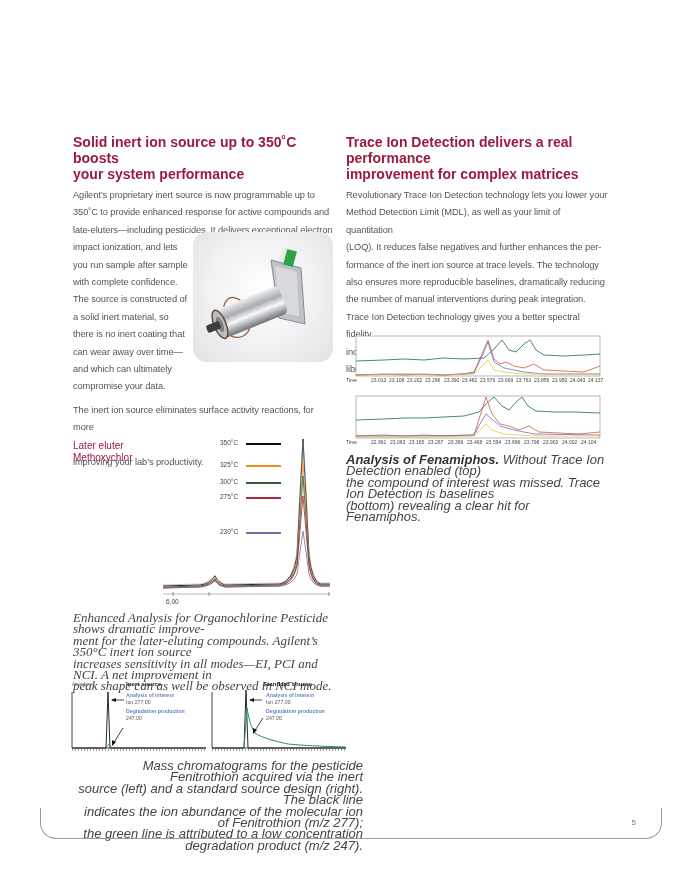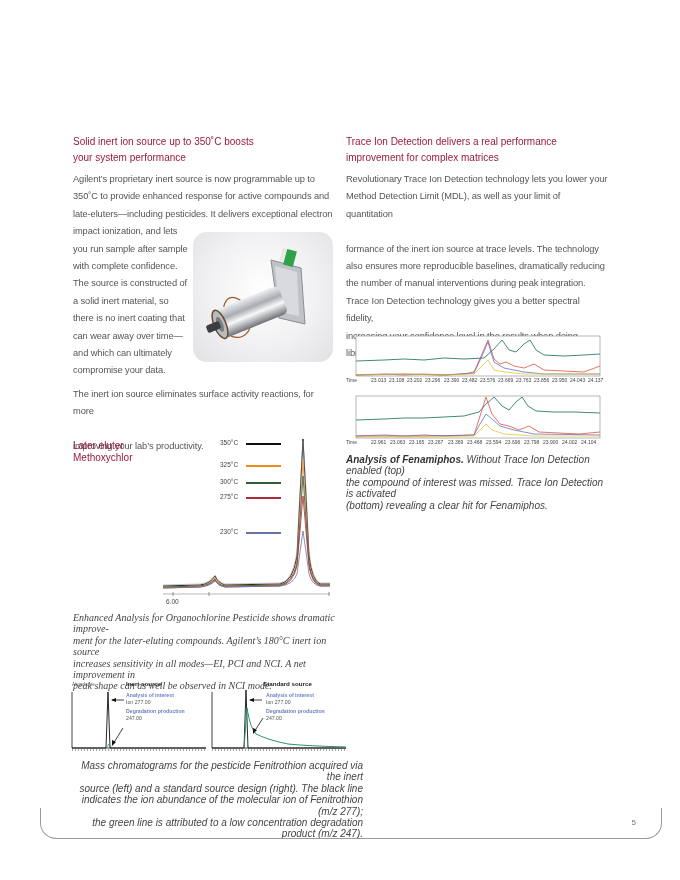--- a/index.html
+++ b/index.html
@@ -1,21 +1,21 @@
 <!DOCTYPE html>
 <html><head>
 <meta charset="utf-8">
 <style>
   html, body { margin: 0; padding: 0; background: #ffffff; }
   body { width: 680px; height: 880px; position: relative; overflow: hidden;
          font-family: "Liberation Sans", sans-serif; color: #4a4a4a; }
   .col { position: absolute; }
-  .h2 { color: #9a1b3c; font-size: 10px; line-height: 16px; margin: 0; font-weight: normal; }
+  .h2 { color: #9a1b3c; font-size: 14px; line-height: 16px; margin: 0; font-weight: bold; }
   .body-text { font-size: 9.3px; line-height: 17.4px; color: #555; margin: 0; letter-spacing: -0.1px; }
-  .caption { font-size: 10px; line-height: 11.4px; font-style: italic; color: #444; margin: 0; }
+  .caption { font-size: 13px; line-height: 11.4px; font-style: italic; color: #444; margin: 0; }
   .caption b { font-style: italic; font-weight: bold; color: #333; }
   #left-col { left: 73px; top: 134px; width: 260px; }
   #right-col { left: 346px; top: 134px; width: 262px; }
   #photo { position: absolute; left: 193px; top: 232px; width: 140px; height: 130px;
            background: radial-gradient(ellipse at 50% 45%, #ffffff 0%, #f1f1f3 55%, #e1e1e5 100%);
            border-radius: 14px; overflow: hidden; }
   .label-red { color: #9a1b3c; font-size: 10px; line-height: 12px; }
   .tiny { font-size: 5px; color: #444; }
   .legend-label { position: absolute; font-size: 6.5px; color: #444; }
   .legend-line { position: absolute; height: 1.5px; width: 35px; }
@@ -116,21 +116,21 @@
     <path d="M3 152 L40 151 Q50 150 55 144 Q58 150 65 151 L120 150 Q133 148 137 130 Q140 95 143 60 Q146 95 149 130 Q152 148 160 150 L170 150" stroke="#b0283c" stroke-width="0.8" fill="none"></path>
     <path d="M3 152 L40 151 Q50 150 55 145 Q58 150 65 151 L120 150 Q133 149 137 138 Q140 115 143 95 Q146 115 149 138 Q152 149 160 150 L170 150" stroke="#6a72a8" stroke-width="0.8" fill="none"></path>
     <path d="M3 149 L40 148 Q50 147 55 139 Q58 146 65 148 L120 147 Q133 145 137 115 Q140 50 143 5 Q146 50 149 115 Q152 144 160 147 L170 147" stroke="#888" stroke-width="0.5" fill="none"></path>
   </svg>
   <span style="position:absolute; left:6px; top:162px; font-size:6.5px; color:#444;">6.00</span>
 </div>
 
 <div class="col" style="left:73px; top:612px; width:270px;font-family:Liberation Serif, serif;">
   <p class="caption">
     <span>Enhanced Analysis for Organochlorine Pesticide shows dramatic improve-</span><br>
-    <span>ment for the later-eluting compounds. Agilent’s 180°C inert ion source</span><br>
+    <span>ment for the later-eluting compounds. Agilent’s 350°C inert ion source</span><br>
     <span>increases sensitivity in all modes—EI, PCI and NCI. A net improvement in</span><br>
     <span>peak shape can as well be observed in NCI mode.</span>
   </p>
 </div>
 
 <div class="col" style="left:68px; top:678px; width:140px; height:76px;">
   <span style="position:absolute; left:4px; top:4px; font-size:4.5px; color:#666;">Abundance</span>
   <span class="ms-title" style="left:58px; top:2px;">Inert source</span>
   <svg width="140" height="76" style="position:absolute;left:0;top:0">
     <line x1="4" y1="14" x2="4" y2="70" stroke="#111" stroke-width="0.8"></line>
@@ -183,21 +183,21 @@
 
 <div id="right-col" class="col">
   <h2 class="h2">
     <span>Trace Ion Detection delivers a real performance</span><br>
     <span>improvement for complex matrices</span>
   </h2>
   <div style="height:5px"></div>
   <p class="body-text">
     <span>Revolutionary Trace Ion Detection technology lets you lower your</span><br>
     <span>Method Detection Limit (MDL), as well as your limit of quantitation</span><br>
-    <br>
+    <span>(LOQ). It reduces false negatives and further enhances the per-</span><br>
     <span>formance of the inert ion source at trace levels. The technology</span><br>
     <span>also ensures more reproducible baselines, dramatically reducing</span><br>
     <span>the number of manual interventions during peak integration.</span><br>
     <span>Trace Ion Detection technology gives you a better spectral fidelity,</span><br>
     <span>increasing your confidence level in the results when doing</span><br>
     <span>library matching.</span>
   </p>
 </div>
 
 <div class="col" style="left:344px; top:334px; width:262px; height:50px;">
@@ -247,19 +247,19 @@
     <span style="position:absolute; left:180px;">23.798</span>
     <span style="position:absolute; left:199px;">23.900</span>
     <span style="position:absolute; left:218px;">24.002</span>
     <span style="position:absolute; left:237px;">24.104</span>
   </div>
 </div>
 
 <div class="col" style="left:346px; top:454px; width:262px;">
   <p class="caption">
     <b>Analysis of Fenamiphos.</b><span> Without Trace Ion Detection enabled (top)</span><br>
-    <span>the compound of interest was missed. Trace Ion Detection is activated</span><br>
+    <span>the compound of interest was missed. Trace Ion Detection is baselines</span><br>
     <span>(bottom) revealing a clear hit for Fenamiphos.</span>
   </p>
 </div>
 
 <div class="footer-frame"></div>
 <span class="page-num">5</span>
 
 </body></html>

